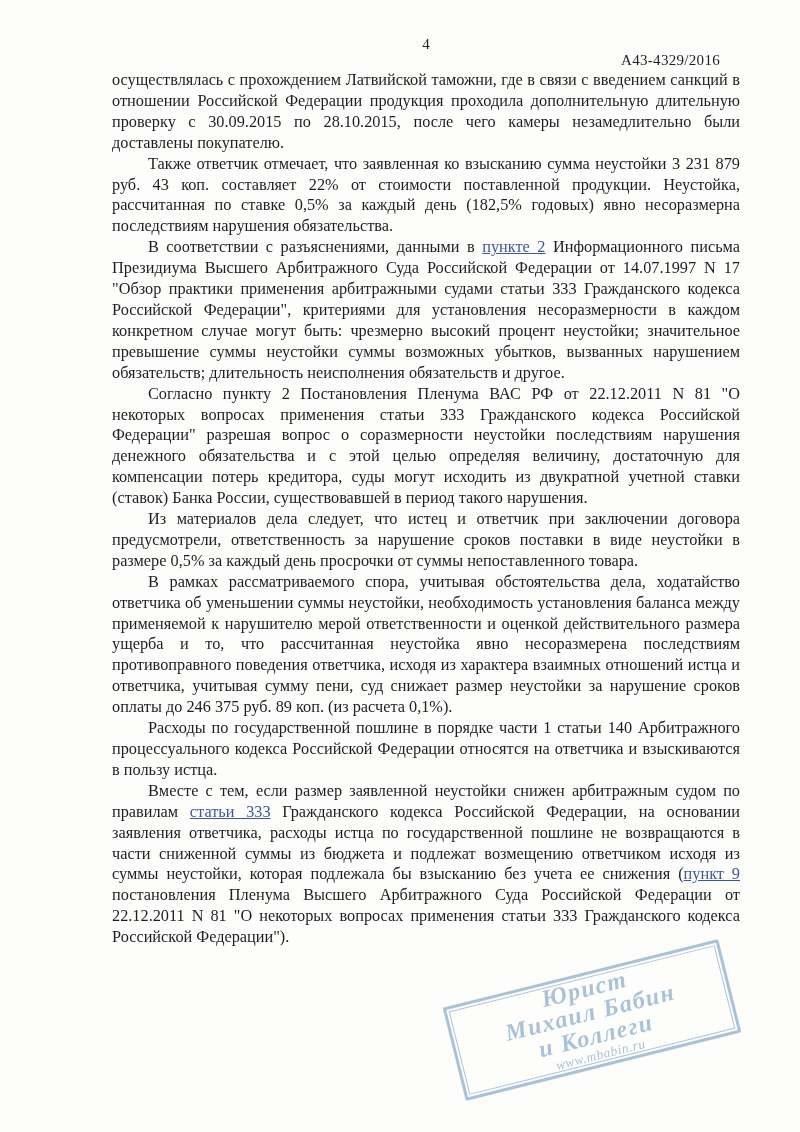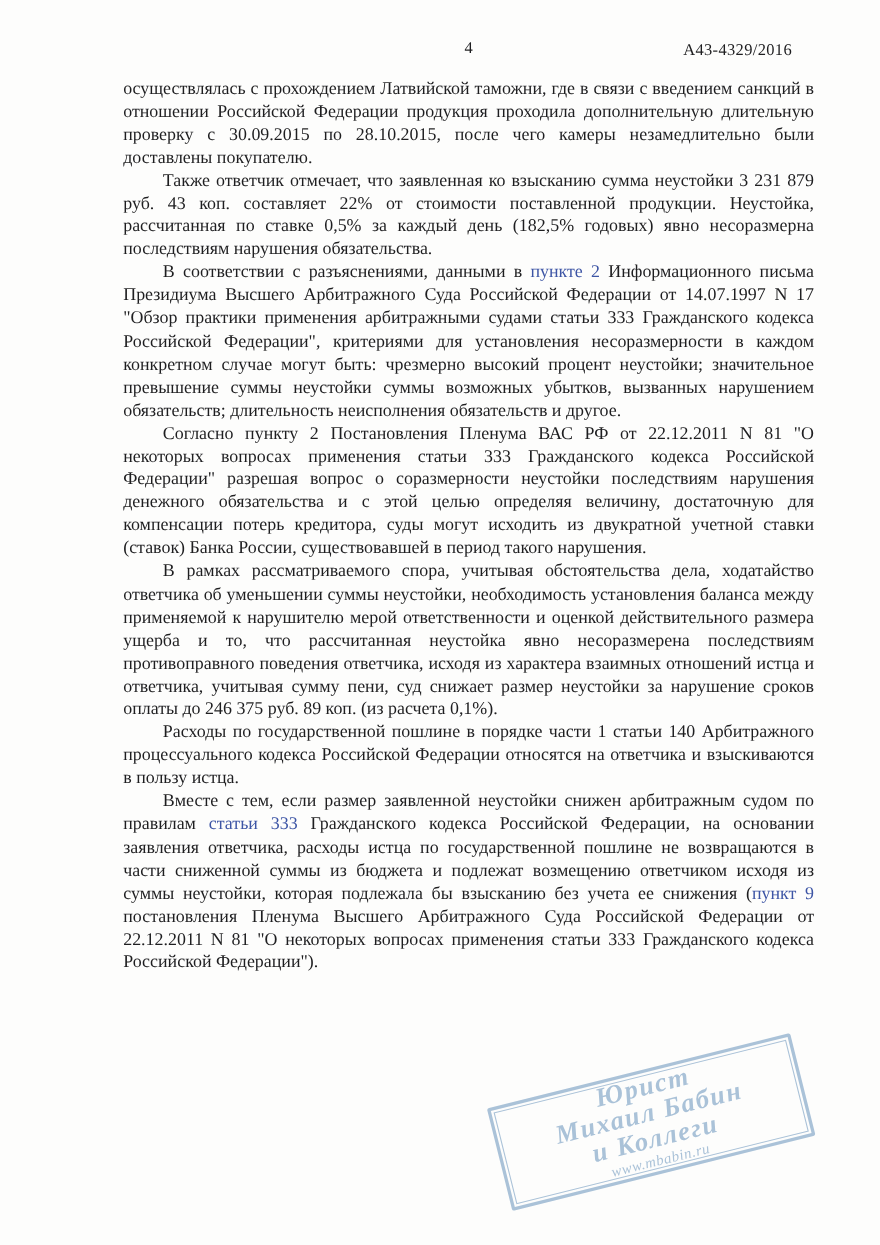--- a/index.html
+++ b/index.html
@@ -28,39 +28,40 @@
   }
   .page-number {
     position: absolute;
     left: 50%;
     transform: translateX(-50%);
     top: 0;
   }
   .case-number {
     position: absolute;
     right: 20px;
-    top: 2px;
+    top: 16px;
     letter-spacing: 0.3px;
   }
   
   .doc-body {
     position: relative;
     z-index: 2;
     margin: 16px 95px 0 112px;
     width: 628px;
     font-size: 16.3px;
     line-height: 20.9px;
     text-align: justify;
   }
   .para { text-indent: 36px; }
   .para.no-indent { text-indent: 0; }
   .para.gap-before { margin-top: 9px; }
   .link {
     color: var(--link-color, #3d55a5);
     cursor: pointer;
+    text-decoration: underline;
   }
   
   .stamp {
     position: absolute;
     left: 450px;
     top: 972px;
     width: 284px;
     height: 96px;
     transform: rotate(-14deg);
     transform-origin: center center;
@@ -111,20 +112,21 @@
   <div class="header">
     <span class="page-number">4</span>
     <span class="case-number">А43-4329/2016</span>
   </div>
 
   <div class="doc-body">
       <div class="para no-indent"><span>осуществлялась с прохождением Латвийской таможни, где в связи с введением санкций в отношении Российской Федерации продукция проходила дополнительную длительную проверку с 30.09.2015 по 28.10.2015, после чего камеры незамедлительно были доставлены покупателю.</span></div>
       <div class="para"><span>Также ответчик отмечает, что заявленная ко взысканию сумма неустойки 3 231 879 руб. 43 коп. составляет 22% от стоимости поставленной продукции. Неустойка, рассчитанная по ставке 0,5% за каждый день (182,5% годовых) явно несоразмерна последствиям нарушения обязательства.</span></div>
       <div class="para"><span>В соответствии с разъяснениями, данными в </span><span class="link">пункте 2</span><span> Информационного письма Президиума Высшего Арбитражного Суда Российской Федерации от 14.07.1997 N 17 "Обзор практики применения арбитражными судами статьи 333 Гражданского кодекса Российской Федерации", критериями для установления несоразмерности в каждом конкретном случае могут быть: чрезмерно высокий процент неустойки; значительное превышение суммы неустойки суммы возможных убытков, вызванных нарушением обязательств; длительность неисполнения обязательств и другое.</span></div>
       <div class="para"><span>Согласно пункту 2 Постановления Пленума ВАС РФ от 22.12.2011 N 81 "О некоторых вопросах применения статьи 333 Гражданского кодекса Российской Федерации" разрешая вопрос о соразмерности неустойки последствиям нарушения денежного обязательства и с этой целью определяя величину, достаточную для компенсации потерь кредитора, суды могут исходить из двукратной учетной ставки (ставок) Банка России, существовавшей в период такого нарушения.</span></div>
+      <div class="para"><span>Из материалов дела следует, что истец и ответчик при заключении договора предусмотрели, ответственность за нарушение сроков поставки в виде неустойки в размере 0,5% за каждый день просрочки от суммы непоставленного товара.</span></div>
       <div class="para"><span>В рамках рассматриваемого спора, учитывая обстоятельства дела, ходатайство ответчика об уменьшении суммы неустойки, необходимость установления баланса между применяемой к нарушителю мерой ответственности и оценкой действительного размера ущерба и то, что рассчитанная неустойка явно несоразмерена последствиям противоправного поведения ответчика, исходя из характера взаимных отношений истца и ответчика, учитывая сумму пени, суд снижает размер неустойки за нарушение сроков оплаты до 246 375 руб. 89 коп. (из расчета 0,1%).</span></div>
       <div class="para"><span>Расходы по государственной пошлине в порядке части 1 статьи 140 Арбитражного процессуального кодекса Российской Федерации относятся на ответчика и взыскиваются в пользу истца.</span></div>
       <div class="para"><span>Вместе с тем, если размер заявленной неустойки снижен арбитражным судом по правилам </span><span class="link">статьи 333</span><span> Гражданского кодекса Российской Федерации, на основании заявления ответчика, расходы истца по государственной пошлине не возвращаются в части сниженной суммы из бюджета и подлежат возмещению ответчиком исходя из суммы неустойки, которая подлежала бы взысканию без учета ее снижения (</span><span class="link">пункт 9</span><span> постановления Пленума Высшего Арбитражного Суда Российской Федерации от 22.12.2011 N 81 "О некоторых вопросах применения статьи 333 Гражданского кодекса Российской Федерации").</span></div>
     </div>
 
   <div class="stamp">
     <div class="stamp-outer">
       <div class="stamp-inner">
         <div class="stamp-name">Юрист</div>
         <div class="stamp-name">Михаил Бабин</div>

